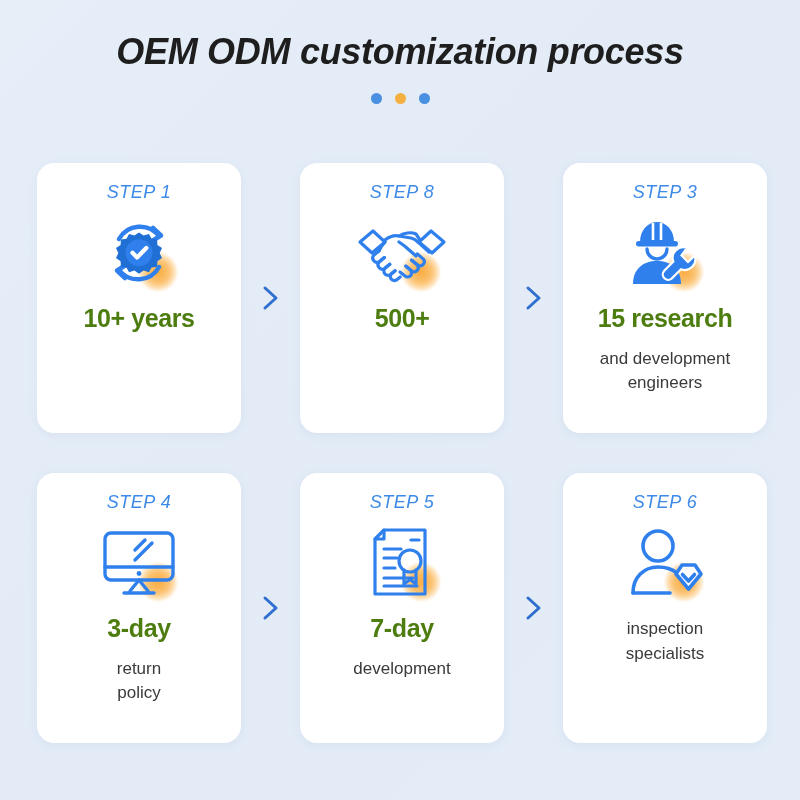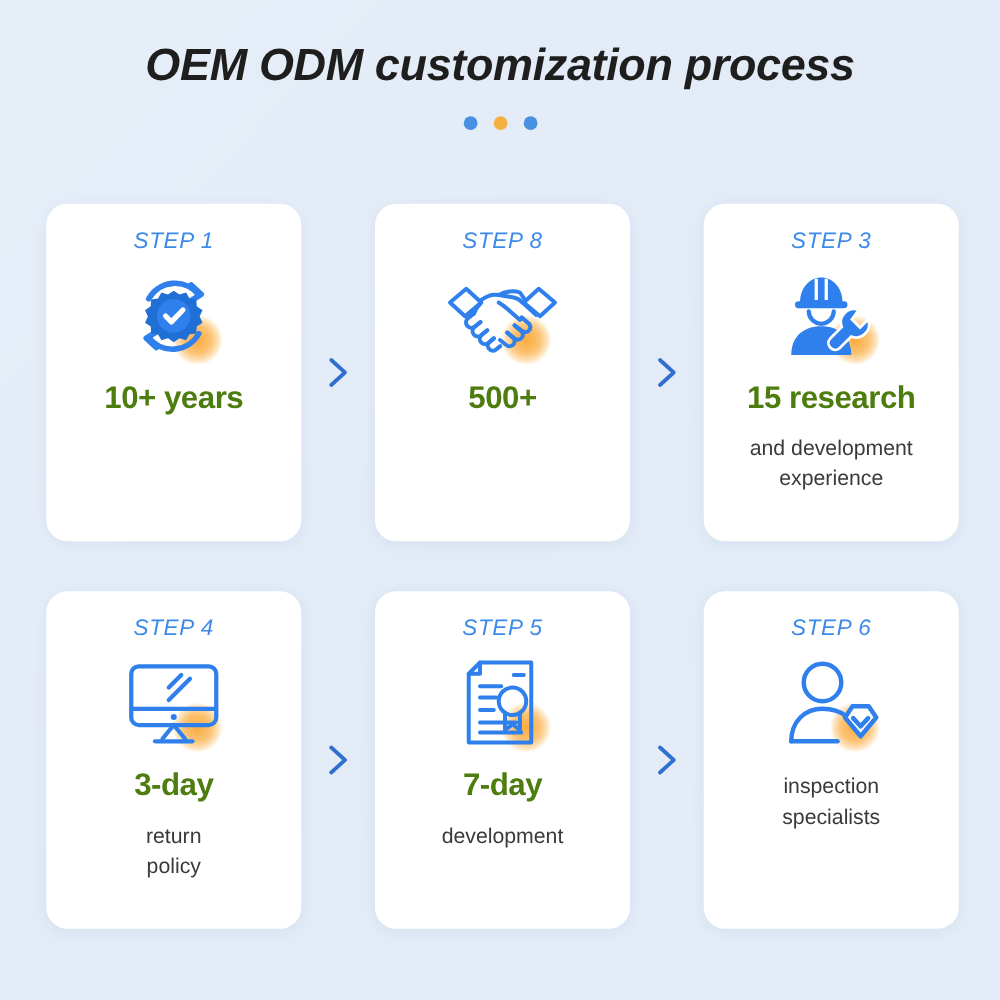--- a/index.html
+++ b/index.html
@@ -203,21 +203,21 @@
           <rect x="13" y="25" width="42" height="5.5" rx="2.7" fill="#2f80ed"></rect>
           <path d="M30 7 L30 24 M38 7 L38 24" stroke="#ffffff" stroke-width="2.6"></path>
           <path d="M24 33 a10 10 0 0 0 20 0" stroke="#2f80ed" stroke-width="3.4" fill="none" stroke-linecap="round"></path>
           <path d="M10 68 C10 53 20 45 34 45 C48 45 58 53 58 68 Z" fill="#2f80ed"></path>
           <path d="M64 32 a10.5 10.5 0 0 0-13.6 13.6 L41 55 a5.4 5.4 0 0 0 7.6 7.6 l9.4-9.4 A10.5 10.5 0 0 0 71.6 39.6 L65 46 l-6.5-6.5 z" fill="#2f80ed" stroke="#ffffff" stroke-width="2.2"></path>
         </svg>
       </div>
       <p class="headline">15 research</p>
       <p class="sub">
         <span>and development</span><br>
-        <span>experience</span>
+        <span>engineers</span>
       </p>
     </div>
 
     <div class="card">
       <p class="step-label">STEP 4</p>
       <div class="icon-wrap">
         <div class="blob"></div>
         <svg width="84" height="70" viewBox="0 0 84 70" fill="none" stroke="#2f80ed" stroke-width="3.4" stroke-linecap="round" stroke-linejoin="round">
           <rect x="8" y="5" width="68" height="47" rx="6"></rect>
           <path d="M8 39 L76 39"></path>

